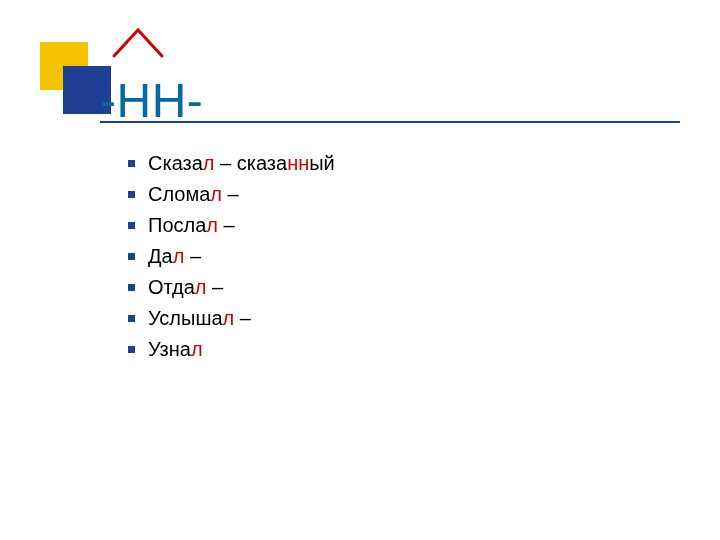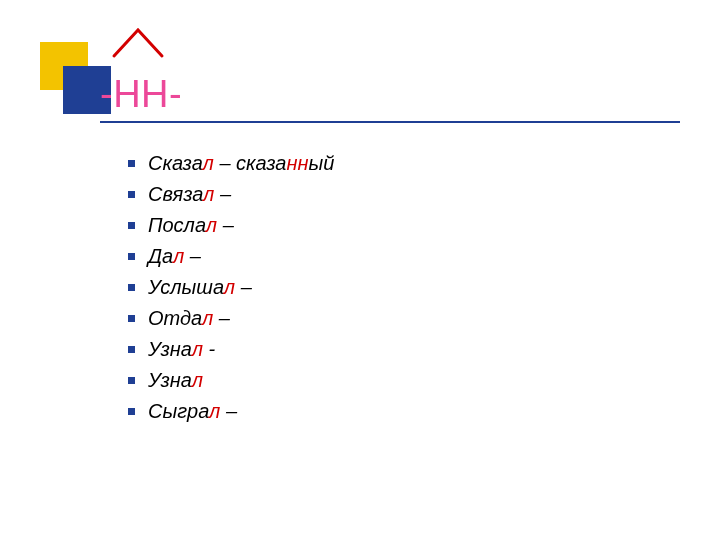--- a/index.html
+++ b/index.html
@@ -31,42 +31,41 @@
   }
   .chevron {
     position: absolute;
     left: 108px;
     top: 24px;
   }
   .title {
     position: absolute;
     left: 100px;
     top: 73px;
-    font-size: 38px;
-    color: #ec4899;
+    font-size: 48px;
+    color: #0369a1;
     letter-spacing: 0.5px;
   }
   .rule {
     position: absolute;
     left: 100px;
     top: 121px;
     width: 580px;
     height: 0;
     border-top: 2px solid #1f3f94;
   }
   ul.items {
     position: absolute;
     left: 128px;
     top: 148px;
     margin: 0;
     padding: 0;
     list-style: none;
     font-size: 20px;
     color: #000000;
-    font-style: italic;
   }
   ul.items li {
     position: relative;
     padding-left: 20px;
     line-height: 1.55;
   }
   ul.items li .bullet {
     position: absolute;
     left: 0;
     top: 12px;
@@ -84,21 +83,19 @@
 
 <svg class="chevron" width="60" height="40">
   <polyline points="6,32 30,6 54,32" fill="none" stroke="#d30000" stroke-width="3" stroke-linecap="round" stroke-linejoin="miter"></polyline>
 </svg>
 
 <div class="title">-НН-</div>
 <div class="rule"></div>
 
 <ul class="items">
     <li><span class="bullet"></span><span>Сказа</span><span class="red">л</span><span> – </span><span>сказа</span><span class="red">нн</span><span>ый</span></li>
-    <li><span class="bullet"></span><span>Связа</span><span class="red">л</span><span> –</span><span></span><span class="red"></span><span></span></li>
+    <li><span class="bullet"></span><span>Слома</span><span class="red">л</span><span> –</span><span></span><span class="red"></span><span></span></li>
     <li><span class="bullet"></span><span>Посла</span><span class="red">л</span><span> –</span><span></span><span class="red"></span><span></span></li>
     <li><span class="bullet"></span><span>Да</span><span class="red">л</span><span> –</span><span></span><span class="red"></span><span></span></li>
+    <li><span class="bullet"></span><span>Отда</span><span class="red">л</span><span> –</span><span></span><span class="red"></span><span></span></li>
     <li><span class="bullet"></span><span>Услыша</span><span class="red">л</span><span> –</span><span></span><span class="red"></span><span></span></li>
-    <li><span class="bullet"></span><span>Отда</span><span class="red">л</span><span> –</span><span></span><span class="red"></span><span></span></li>
-    <li><span class="bullet"></span><span>Узна</span><span class="red">л</span><span> -</span><span></span><span class="red"></span><span></span></li>
     <li><span class="bullet"></span><span>Узна</span><span class="red">л</span><span></span><span></span><span class="red"></span><span></span></li>
-    <li><span class="bullet"></span><span>Сыгра</span><span class="red">л</span><span> –</span><span></span><span class="red"></span><span></span></li>
   </ul>
 
 </body></html>

